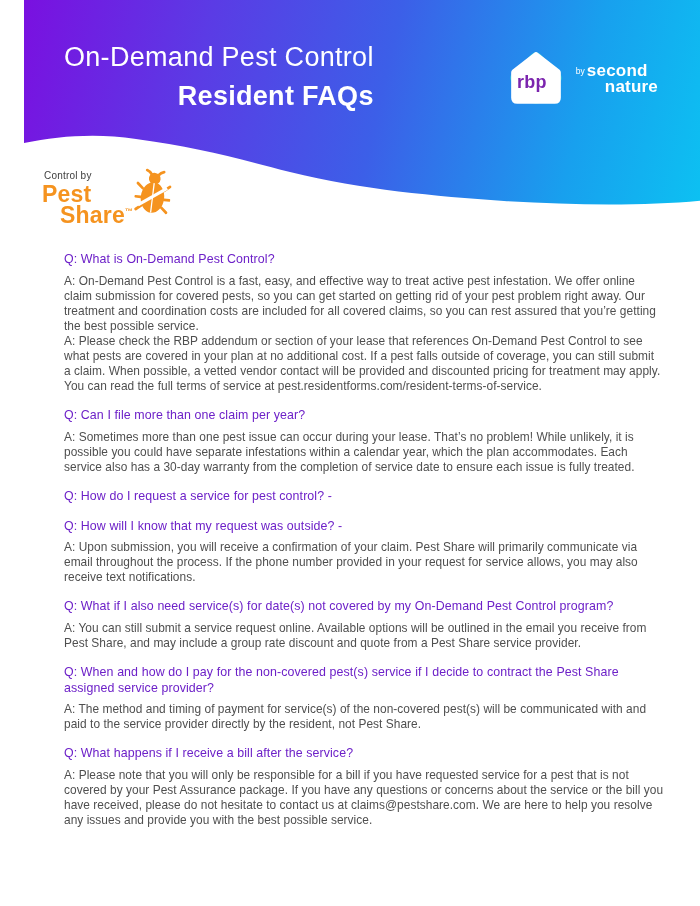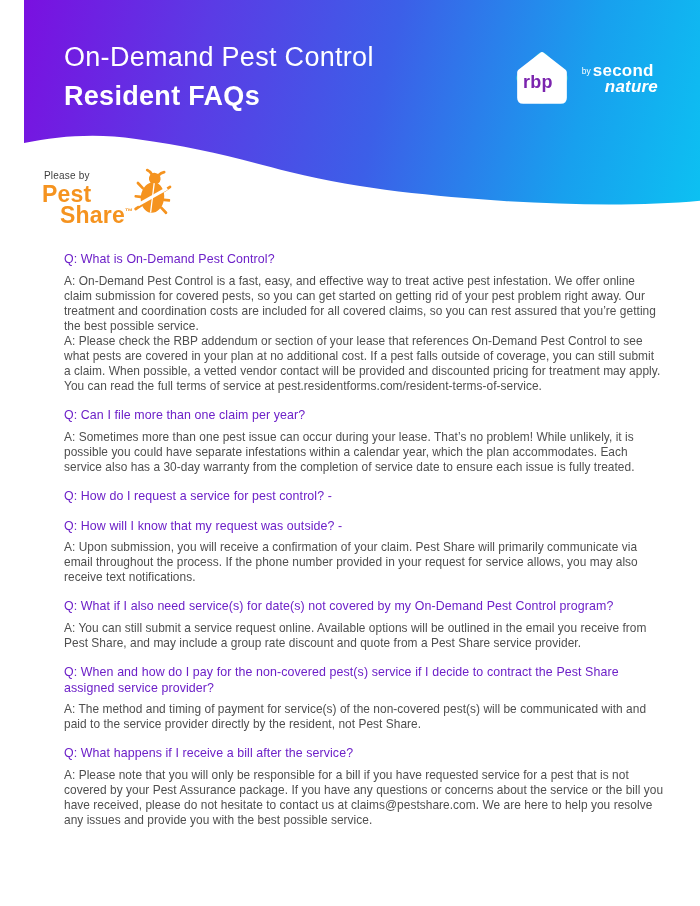--- a/index.html
+++ b/index.html
@@ -18,33 +18,33 @@
     background: linear-gradient(103deg, #7a10e0 0%, #5b3be5 26%, #3c5fe8 52%, #18a0ee 80%, #0cc2f2 100%);
     overflow: hidden;
   }
   .wave { position: absolute; left: 0; bottom: 0; width: 700px; height: 230px; display: block; }
   .hero-content {
     position: relative; z-index: 2;
     display: flex; justify-content: space-between; align-items: flex-start;
     padding: 42px 30px 0 40px;
   }
   .title-light { color: #fff; font-size: 27px; font-weight: 400; letter-spacing: 0.3px; line-height: 1.15; }
-  .title-bold  { color: #fff; font-size: 27px; font-weight: 700; letter-spacing: 0.3px; line-height: 1.15; margin-top: 8px; }
+  .title-bold  { color: #fff; font-size: 27px; font-weight: 700; letter-spacing: 0.3px; line-height: 1.15; margin-top: 8px; text-align: right; }
 
   .brand { display: flex; align-items: center; margin-top: 6px; margin-right: 12px; }
   .rbp-mark { position: relative; width: 60px; height: 60px; }
   .rbp-svg { position: absolute; inset: 0; width: 60px; height: 60px; }
   .rbp-text {
     position: absolute; left: 0; right: 8px; top: 24px; text-align: center;
     color: #7b24ae; font-size: 18px; font-weight: 700; letter-spacing: 0.2px;
   }
   .byline { display: flex; color: #fff; margin-left: 10px; margin-top: 2px; }
   .byline .by { font-size: 8.5px; font-weight: 400; margin-top: 3px; margin-right: 2px; }
   .sn { font-size: 17px; font-weight: 700; line-height: 0.92; letter-spacing: 0.2px; }
-  .sn .sn2 { margin-left: 12px; font-style: italic; }
+  .sn .sn2 { margin-left: 18px; }
 
   
   .powered { position: absolute; top: 170px; left: 42px; z-index: 3; }
   .powered-label { font-size: 10px; color: #3d3d3d; letter-spacing: 0.2px; margin-left: 2px; }
   .ps-row { display: flex; align-items: flex-start; margin-top: 3px; }
   .ps-text { color: #f5931f; font-weight: 800; font-size: 23px; line-height: 0.92; letter-spacing: 0.2px; }
   .ps-line2 { margin-left: 18px; }
   .tm { font-size: 8px; vertical-align: super; font-weight: 700; }
   .bug { width: 36px; height: 48px; margin-left: 2px; margin-top: -15px; transform: rotate(7deg); }
 
@@ -88,21 +88,21 @@
         </div>
       </div>
     </div>
 
     <svg class="wave" viewBox="0 0 700 230" preserveAspectRatio="none" aria-hidden="true">
       <path d="M0,143 C35,136 72,133 112,139 C172,147 212,158 266,172 C340,190 410,196 480,201 C560,206 642,206 700,198 L700,230 L0,230 Z" fill="#ffffff"></path>
     </svg>
   </header>
 
   <div class="powered">
-    <div class="powered-label">Please by</div>
+    <div class="powered-label">Control by</div>
     <div class="ps-row">
       <div class="ps-text">
         <div>Pest</div>
         <div class="ps-line2"><span>Share</span><span class="tm">™</span></div>
       </div>
       <svg class="bug" viewBox="0 0 40 52" aria-hidden="true">
         <g stroke="#f5931f" stroke-width="3" stroke-linecap="round" fill="none">
           <path d="M16.5 6 Q14 2.5 10.5 1.5"></path>
           <path d="M23.5 6 Q26 2.5 29.5 1.5"></path>
           <path d="M8 22 L2 17"></path>

